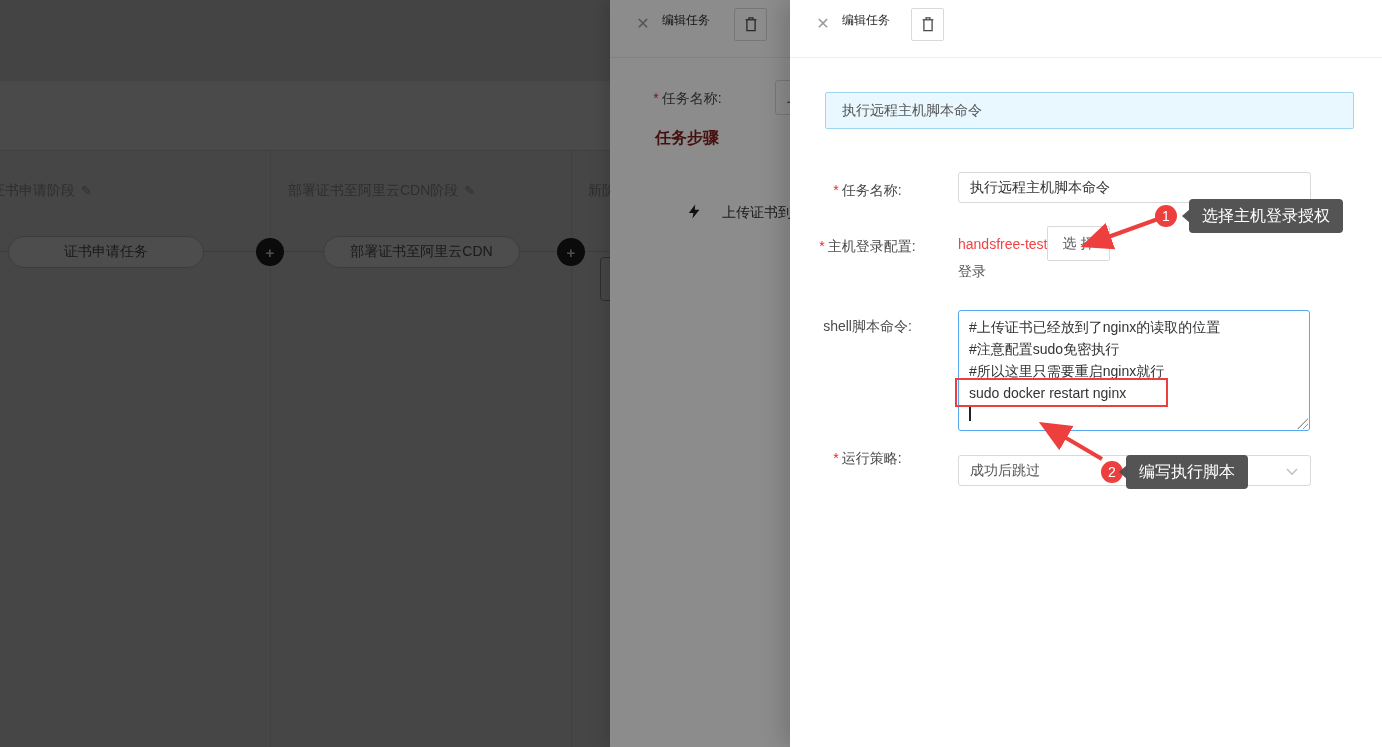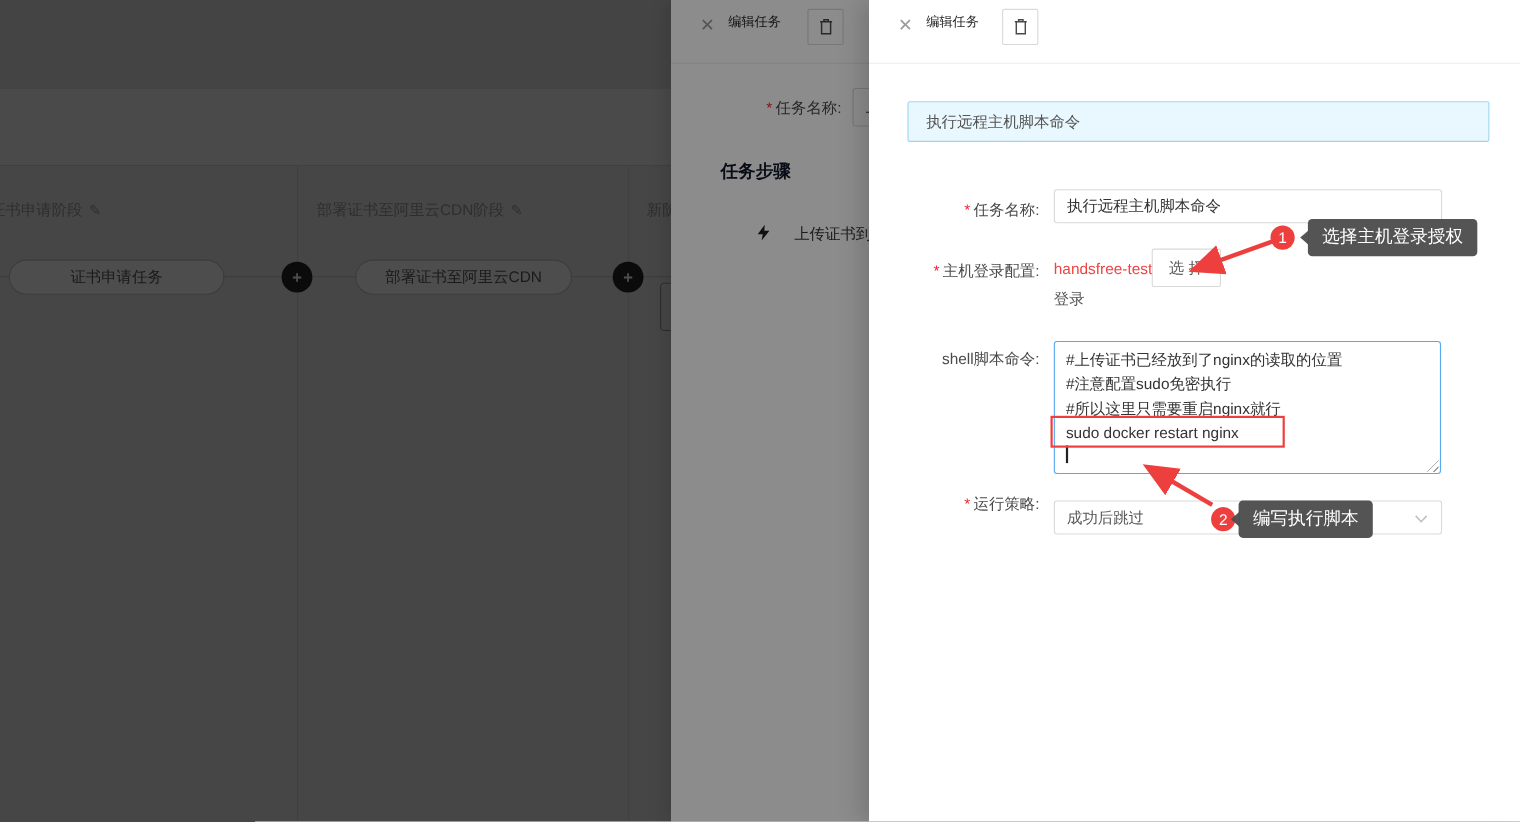--- a/index.html
+++ b/index.html
@@ -30,21 +30,21 @@
   #drawer-mid { left:610px; width:772px; z-index:2; box-shadow:-6px 0 16px rgba(0,0,0,0.12); }
   #drawer-right { left:790px; width:592px; z-index:4; box-shadow:-8px 0 20px rgba(0,0,0,0.15); }
 
   .dw-close { position:absolute; left:23px; top:13px; width:20px; height:20px; font-size:16px; color:#9b9b9b;
               display:flex; align-items:center; justify-content:center; cursor:pointer; }
   .dw-title { position:absolute; left:52px; top:12px; font-size:12px; color:#262626; font-weight:500; }
   .icon-btn { position:absolute; top:8px; width:33px; height:33px; background:#fff; border:1px solid #d9d9d9; border-radius:2px;
               display:flex; align-items:center; justify-content:center; }
   .dw-divider { position:absolute; left:0; right:0; top:57px; height:1px; background:#ededed; }
 
-  .flabel { position:absolute; left:0; width:155px; text-align:right; font-size:14px; color:#4a4a4a; line-height:20px; white-space:nowrap; }
+  .flabel { position:absolute; left:0; width:155px; text-align:center; font-size:14px; color:#4a4a4a; line-height:20px; white-space:nowrap; }
   .req { color:#f5222d; margin-right:3px; font-size:14px; }
   .tinput { position:absolute; border:1px solid #d9d9d9; border-radius:3px; background:#fff; font-size:14px; color:#333;
             display:flex; align-items:center; padding:0 11px; overflow:hidden; white-space:nowrap; }
 
   
   .alert-info { position:absolute; left:35px; top:92px; width:529px; height:37px; border:1px solid #9ed6f2; border-radius:2px;
                 background:#e9f7fe; color:#555; font-size:14px; display:flex; align-items:center; padding:0 16px; }
   .host-value { position:absolute; left:168px; top:236px; font-size:14px; color:#ef4444; }
   .host-value2 { position:absolute; left:168px; top:263px; font-size:14px; color:#555; }
   .select-btn { position:absolute; left:257px; top:226px; width:63px; height:35px; background:#fff; border:1px solid #d9d9d9;
@@ -54,21 +54,21 @@
   .shell-line { white-space:nowrap; overflow:hidden; }
   .caret { position:absolute; left:10px; top:94px; width:1.5px; height:16px; background:#222; }
   .grip { position:absolute; right:1px; bottom:1px; width:11px; height:11px;
           background:repeating-linear-gradient(-45deg, transparent 0 3px, #9a9a9a 3px 4px);
           clip-path:polygon(100% 0, 100% 100%, 0 100%); }
   .select-box { position:absolute; left:168px; top:455px; width:353px; height:31px; border:1px solid #d9d9d9; border-radius:3px;
                 background:#fff; font-size:14px; color:#555; display:flex; align-items:center; padding:0 11px; }
   .select-box svg { position:absolute; right:12px; top:12px; }
 
   
-  .mid-steps-heading { position:absolute; left:45px; top:146px; font-size:16px; font-weight:bold; color:#0f172a; }
+  .mid-steps-heading { position:absolute; left:45px; top:128px; font-size:16px; font-weight:bold; color:#7f1d1d; }
   .mid-step-bolt { position:absolute; left:76px; top:203px; }
   .mid-step-text { position:absolute; left:112px; top:204px; font-size:14px; color:#333; white-space:nowrap; }
 
   
   #annotations { position:absolute; inset:0; z-index:6; pointer-events:none; }
   .ann-rect { position:absolute; left:955px; top:378px; width:213px; height:29px; border:2px solid #ee3f3f; }
   .ann-badge { position:absolute; width:22px; height:22px; border-radius:50%; background:#ee3f3f; color:#fff; font-size:14px;
                display:flex; align-items:center; justify-content:center; }
   #badge1 { left:1155px; top:205px; }
   #badge2 { left:1101px; top:461px; }

